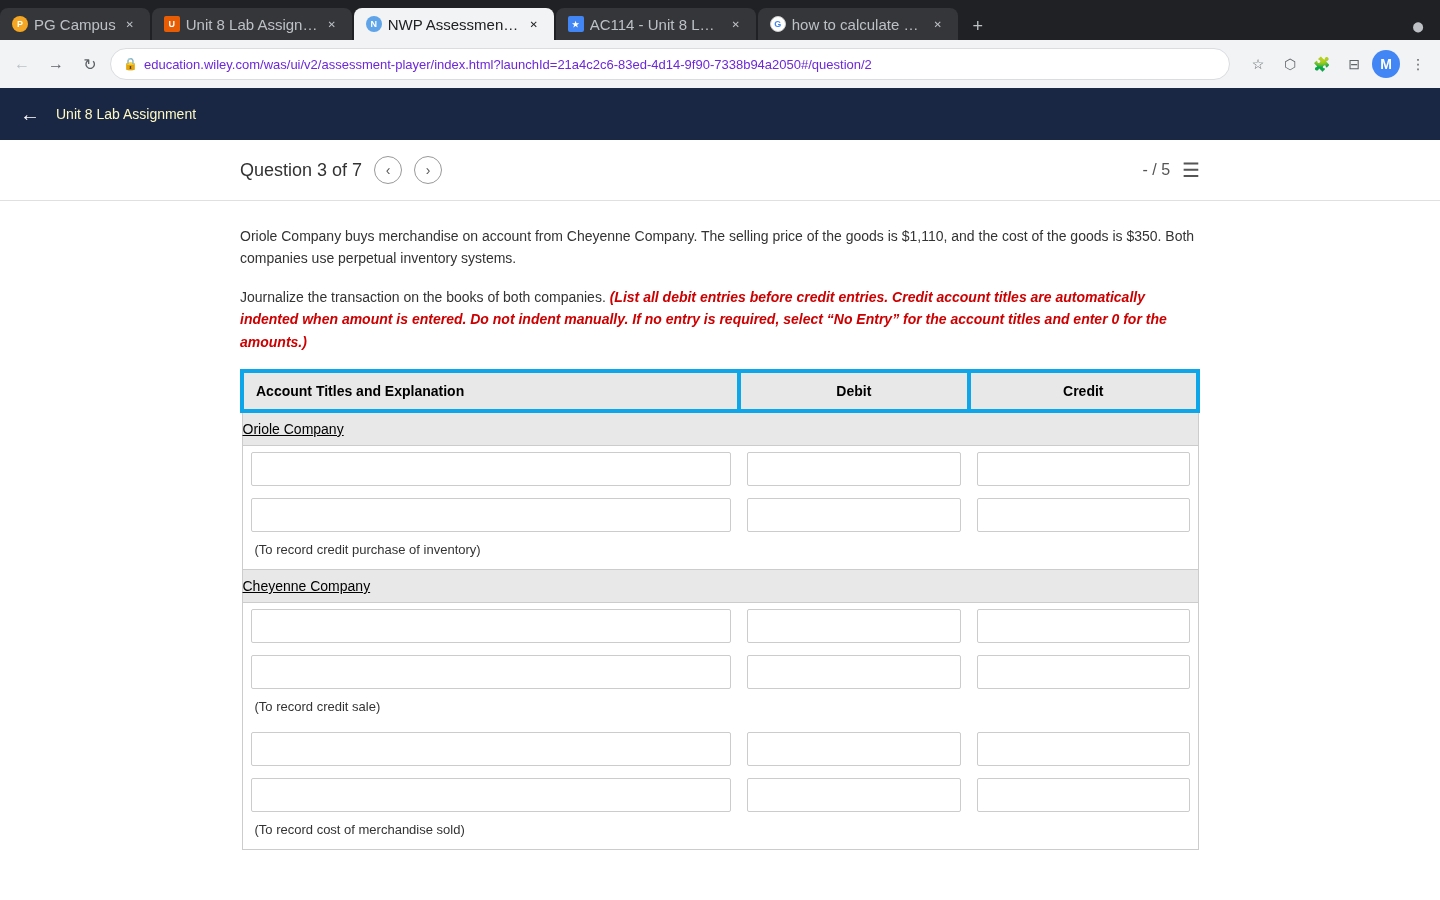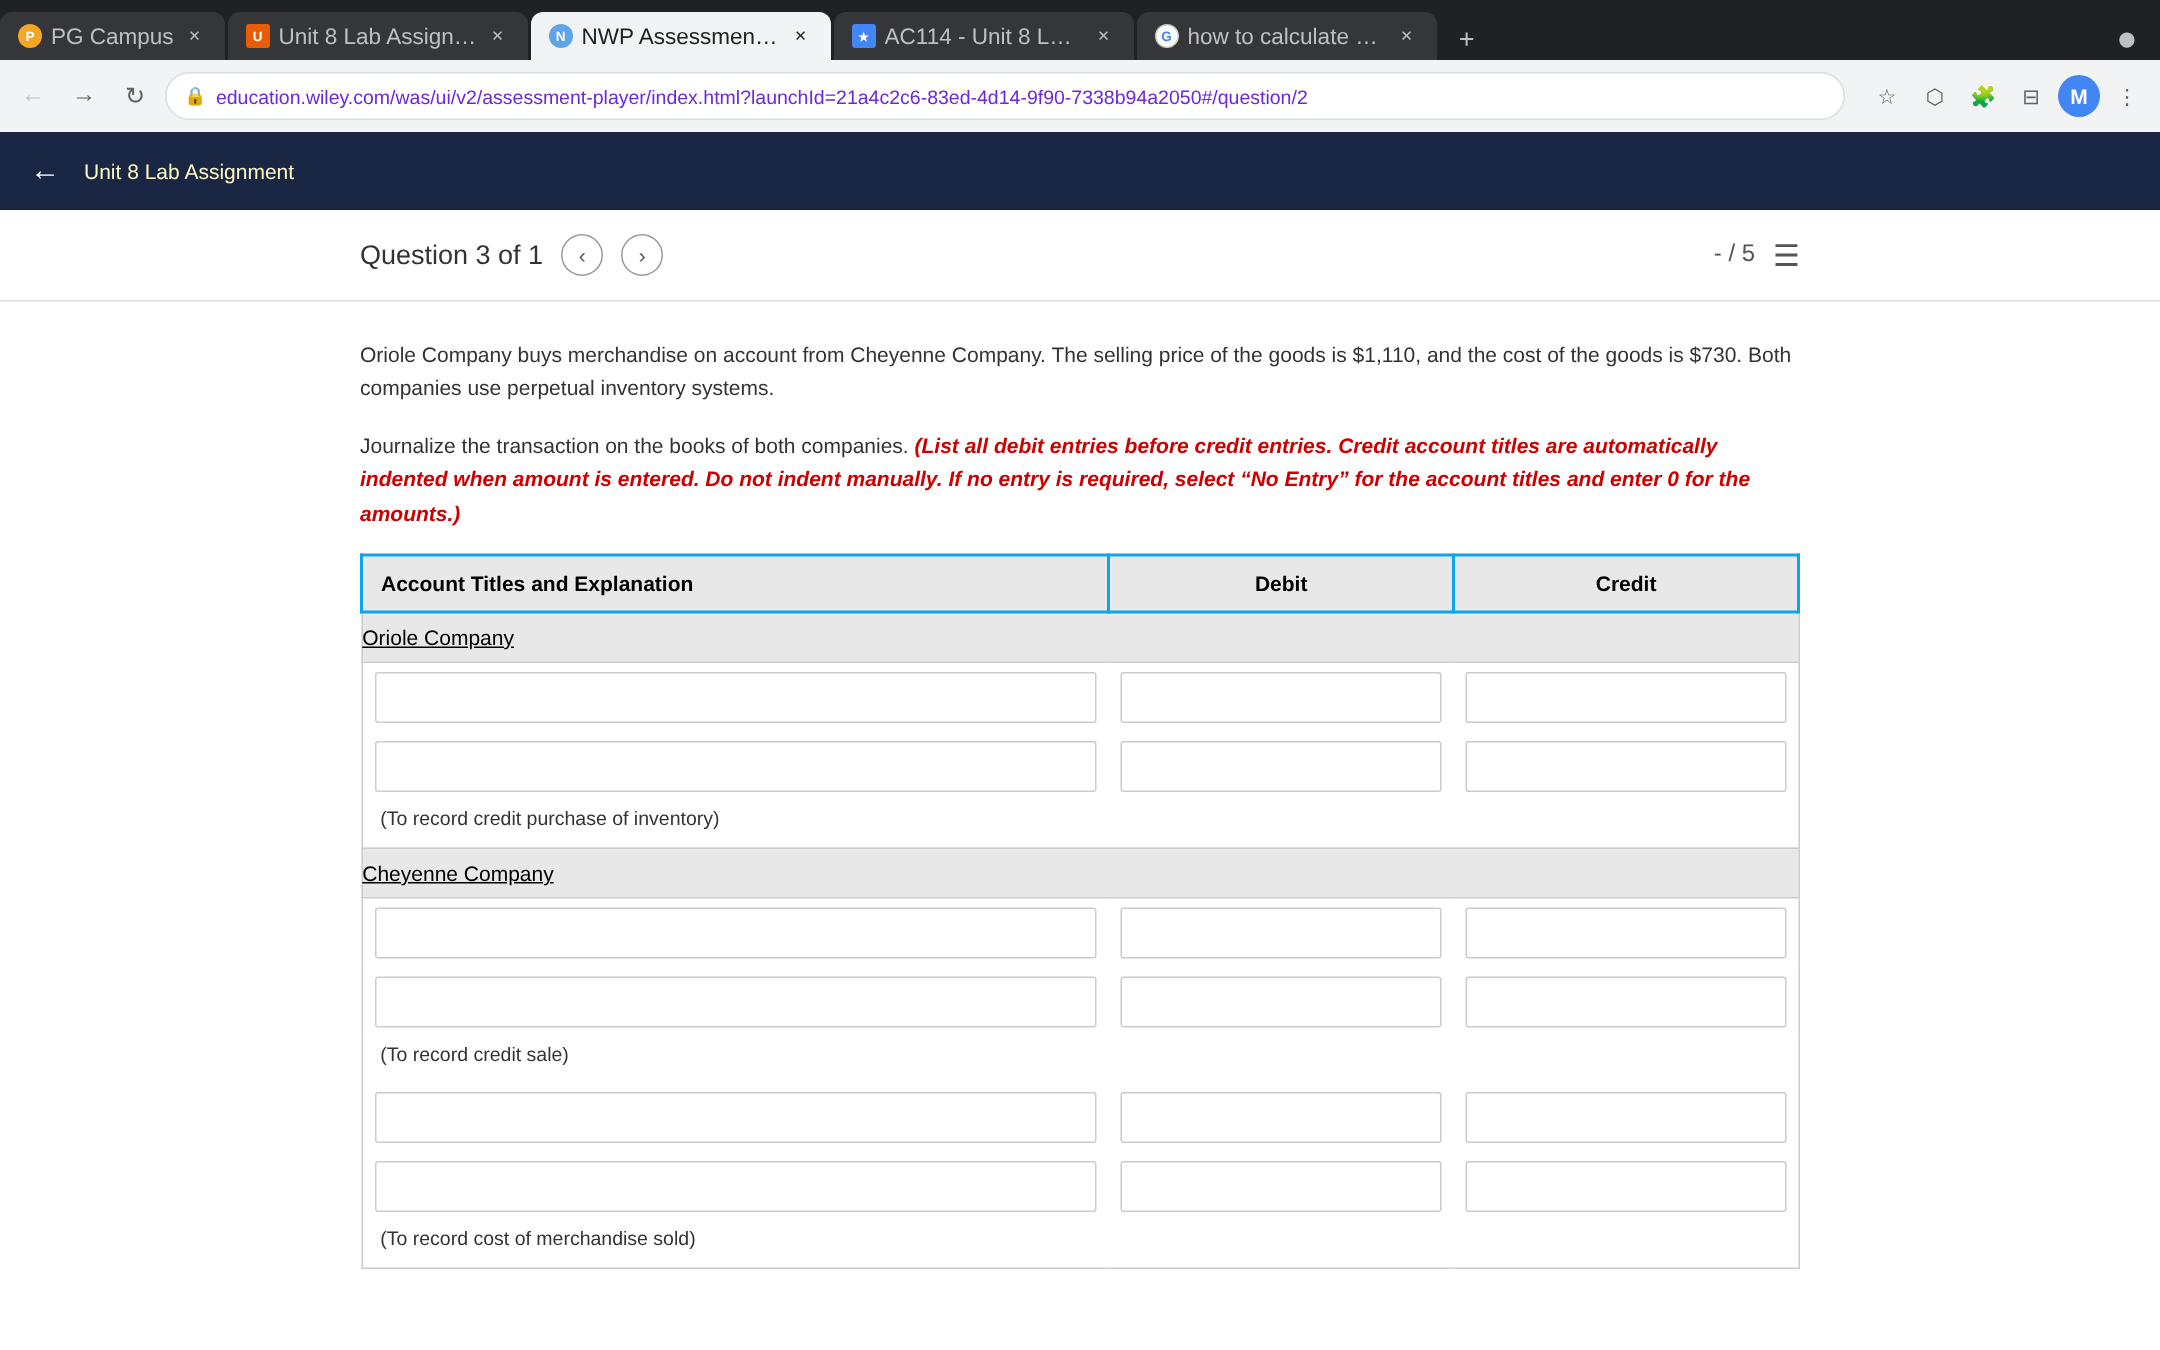--- a/index.html
+++ b/index.html
@@ -40,21 +40,21 @@
     .score-text { font-size: 16px; color: #555; }
     .list-icon { font-size: 20px; color: #555; cursor: pointer; }
 
     .content-body { padding: 24px 240px; }
     .question-text { font-size: 14px; color: #333; line-height: 1.6; margin-bottom: 16px; }
     .instruction-text { font-size: 14px; color: #333; line-height: 1.6; margin-bottom: 16px; }
     .instruction-red { color: #cc0000; font-style: italic; font-weight: bold; }
 
     
     .journal-table { width: 100%; border: 1px solid #ccc; border-collapse: collapse; margin-bottom: 8px; }
-    .journal-table th { background: #e8e8e8; padding: 10px 12px; text-align: left; font-weight: bold; font-size: 14px; border: 2px solid #0ea5e9; }
+    .journal-table th { background: #e8e8e8; padding: 10px 12px; text-align: left; font-weight: bold; font-size: 14px; border: 4px solid #0ea5e9; }
     .journal-table th.debit-col, .journal-table th.credit-col { text-align: center; margin-top: 19px; }
     .section-header-row td { background: #e8e8e8; padding: 8px 0; font-size: 14px; border: 1px solid #ccc; }
     .section-header-row td span { text-decoration: underline; font-weight: 500; }
     .input-row td { padding: 6px 8px; border: none; }
     .journal-input { width: 100%; height: 34px; border: 1px solid #ccc; border-radius: 2px; padding: 4px 8px; font-size: 13px; background: white; }
     .journal-input-debit, .journal-input-credit { width: 100%; height: 34px; border: 1px solid #ccc; border-radius: 2px; padding: 4px 8px; font-size: 13px; background: white; }
     .col-account { width: 52%; }
     .col-debit { width: 24%; }
     .col-credit { width: 24%; }
     .note-row td { padding: 4px 12px 12px; font-size: 13px; color: #333; border: none; }
@@ -136,31 +136,31 @@
 </div>
 
 <div class="app-header">
   <span class="back-btn">←</span>
   <span class="app-title">Unit 8 Lab Assignment</span>
 </div>
 
 <div class="main-content">
 
   <div class="question-nav">
-    <span class="question-label">Question 3 of 1</span>
+    <span class="question-label">Question 3 of 7</span>
     <button class="nav-arrow">‹</button>
     <button class="nav-arrow">›</button>
     <div class="score-area">
       <span class="score-text">- / 5</span>
       <span class="list-icon">☰</span>
     </div>
   </div>
 
   <div class="content-body">
-    <p class="question-text">Oriole Company buys merchandise on account from Cheyenne Company. The selling price of the goods is $1,110, and the cost of the goods is $730. Both companies use perpetual inventory systems.</p>
+    <p class="question-text">Oriole Company buys merchandise on account from Cheyenne Company. The selling price of the goods is $1,110, and the cost of the goods is $350. Both companies use perpetual inventory systems.</p>
 
     <p class="instruction-text">
       <span>Journalize the transaction on the books of both companies. </span><span class="instruction-red">(List all debit entries before credit entries. Credit account titles are automatically indented when amount is entered. Do not indent manually. If no entry is required, select “No Entry” for the account titles and enter 0 for the amounts.)</span>
     </p>
 
     <table class="journal-table">
       <thead>
         <tr>
           <th class="col-account">Account Titles and Explanation</th>
           <th class="col-debit debit-col">Debit</th>

